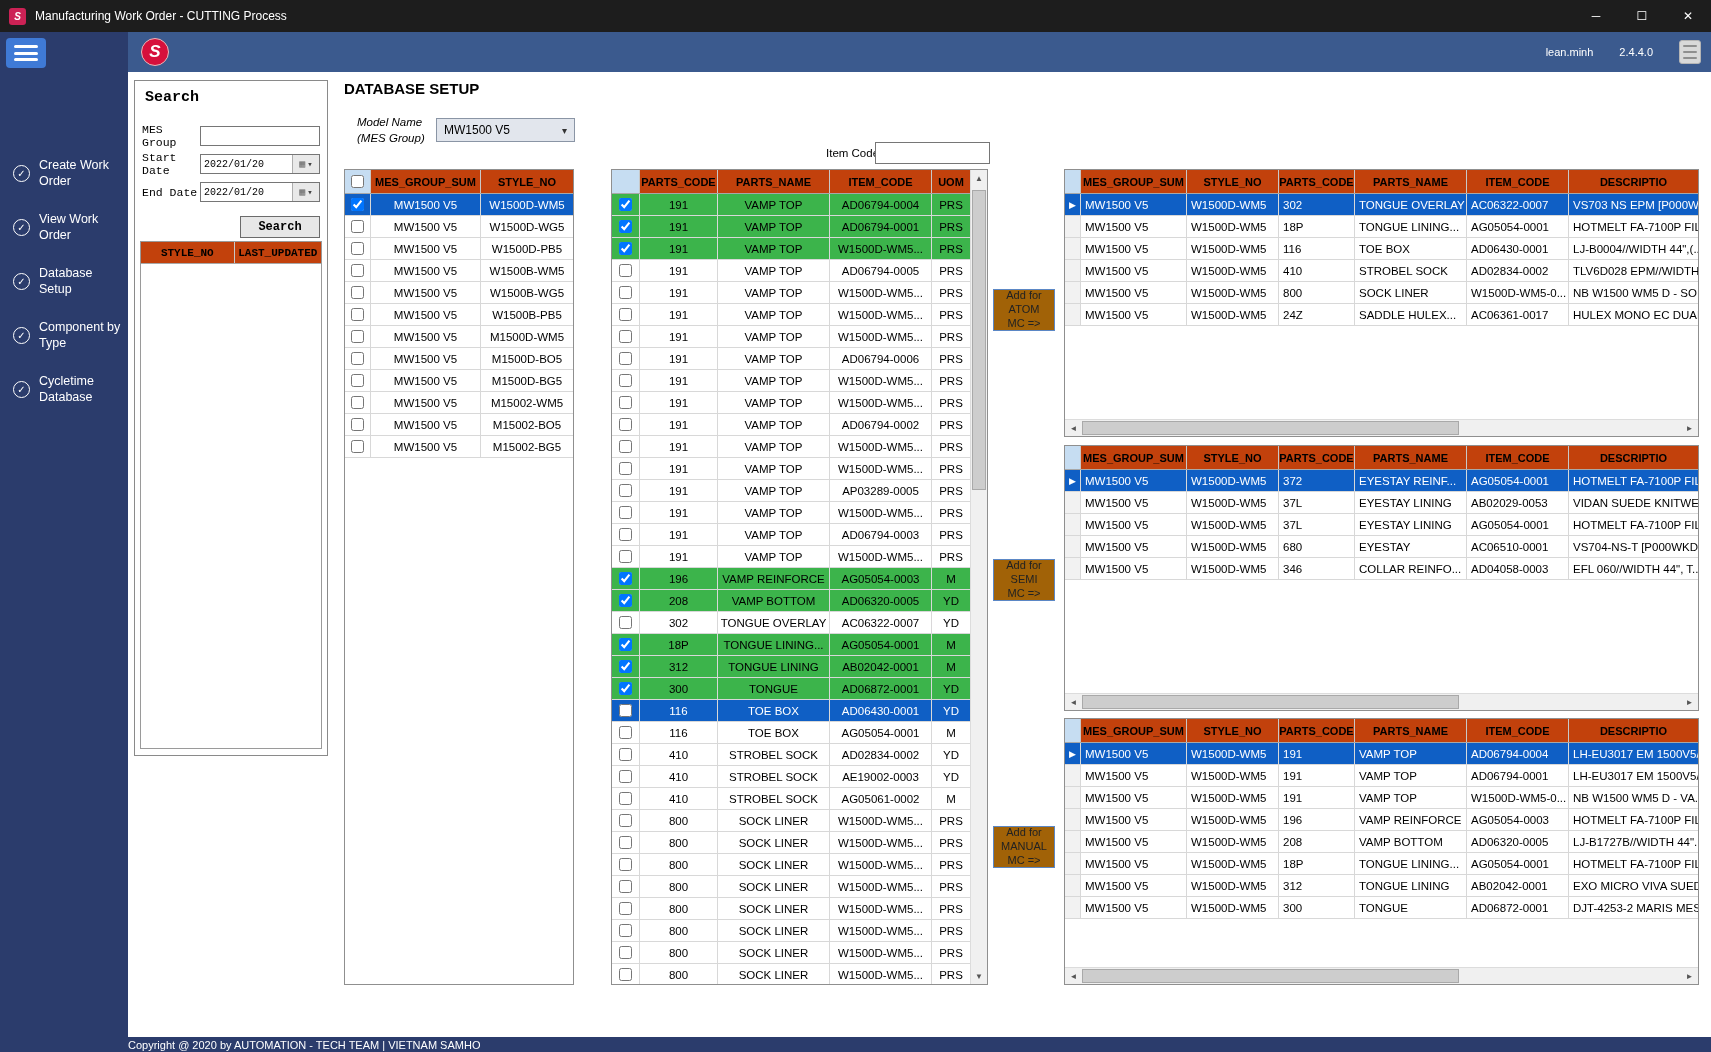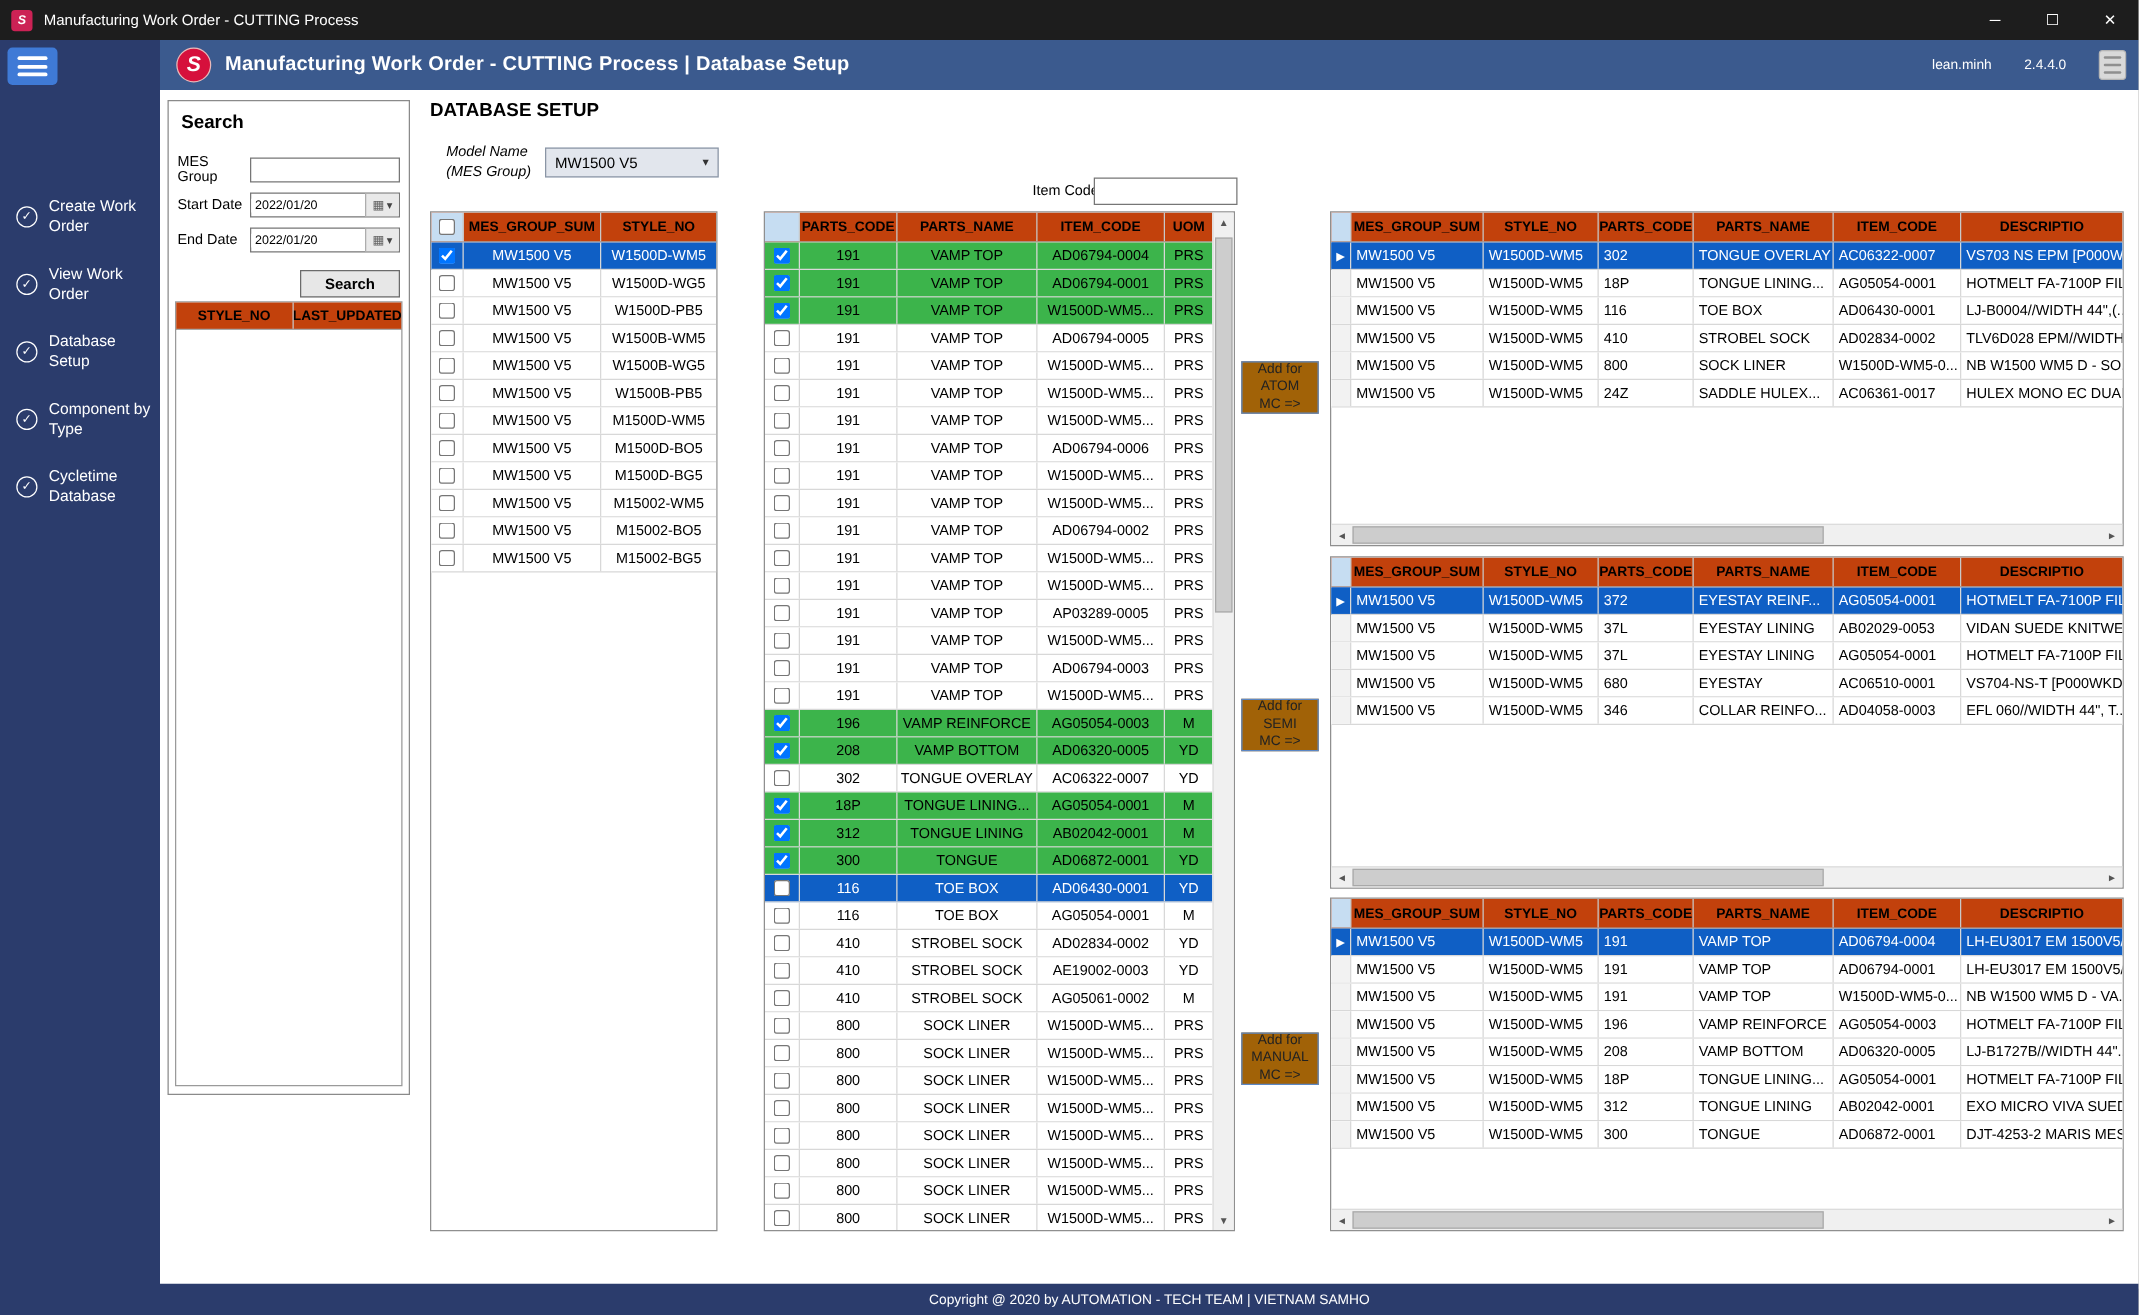--- a/index.html
+++ b/index.html
@@ -24,27 +24,27 @@
 
   
   .sidebar { position:absolute; top:32px; left:0; width:128px; bottom:0; background:#2b3c6c; color:#fff; }
   .hamburger { position:absolute; top:6px; left:6px; width:40px; height:30px; background:#3f7ad6; border-radius:4px; padding:7px 8px; display:flex; flex-direction:column; justify-content:space-between; cursor:pointer; }
   .hamburger span { display:block; height:3px; background:#fff; border-radius:2px; }
   .menu { position:absolute; top:114px; left:0; right:0; }
   .menu-item { height:54px; display:flex; align-items:center; gap:9px; padding:0 6px 0 13px; font-size:12.5px; line-height:1.3; cursor:pointer; }
   .menu-icon { flex:0 0 auto; width:17px; height:17px; border:1.5px solid #fff; border-radius:50%; display:flex; align-items:center; justify-content:center; font-size:10px; color:#fff; }
 
   
-  .footer { position:absolute; bottom:0; left:128px; right:0; height:25px; background:#2b3c6c; color:#fff; font-size:11px; display:flex; align-items:center; justify-content:center; }
+  .footer { position:absolute; bottom:0; left:128px; right:0; height:15px; background:#2b3c6c; color:#fff; font-size:11px; display:flex; align-items:center; }
 
   
   .content { position:absolute; top:72px; left:128px; right:0; bottom:21px; background:#fff; }
 
   
-  .search-panel { position:absolute; left:6px; top:8px; width:194px; height:796px; border:1px solid #8a8a8a; background:#fff; }
+  .search-panel { position:absolute; left:6px; top:8px; width:194px; height:676px; border:1px solid #8a8a8a; background:#fff;font-family:Liberation Mono, monospace; }
   .search-title { font-size:15px; font-weight:bold; margin:8px 0 20px 10px; }
   .form-row { display:flex; align-items:center; margin:0 7px 8px 7px; height:20px; }
   .form-row label { width:58px; font-size:11.5px; flex:0 0 auto; }
   .text-input { flex:1; height:20px; border:1px solid #767676; font-size:11.5px; padding:0 3px; font-family:inherit; min-width:0; }
   .datefield { flex:1; height:20px; border:1px solid #767676; display:flex; align-items:center; background:#fff; min-width:0; }
   .datefield input { flex:1; border:0; outline:0; font-size:10px; padding:0 3px; min-width:0; font-family:inherit; }
   .date-btn { width:27px; height:100%; border-left:1px solid #adadad; background:#e9e9e9; display:flex; align-items:center; justify-content:center; gap:2px; font-size:9px; color:#444; cursor:pointer; }
   .date-btn .cal { font-size:10px; color:#666; }
   .search-btn-row { display:flex; margin:14px 7px 0 7px; }
   .search-btn { margin-left:auto; width:80px; height:22px; background:#e7e7e7; border:1px solid #6b6b6b; font-size:12px; font-weight:bold; font-family:inherit; cursor:pointer; }
@@ -134,21 +134,20 @@
       <div class="win-btn">─</div>
       <div class="win-btn">☐</div>
       <div class="win-btn close">✕</div>
     </div>
   </div>
 
   <div class="header">
     <div class="logo">
         <span>S</span>
       </div>
-    <div class="header-title">Manufacturing Work Order - CUTTING Process | Database Setup</div>
     <div class="header-right">
       <span>lean.minh</span>
       <span>2.4.4.0</span>
       <div class="server-icon">
           <i></i>
           <i></i>
           <i></i>
         </div>
     </div>
   </div>

